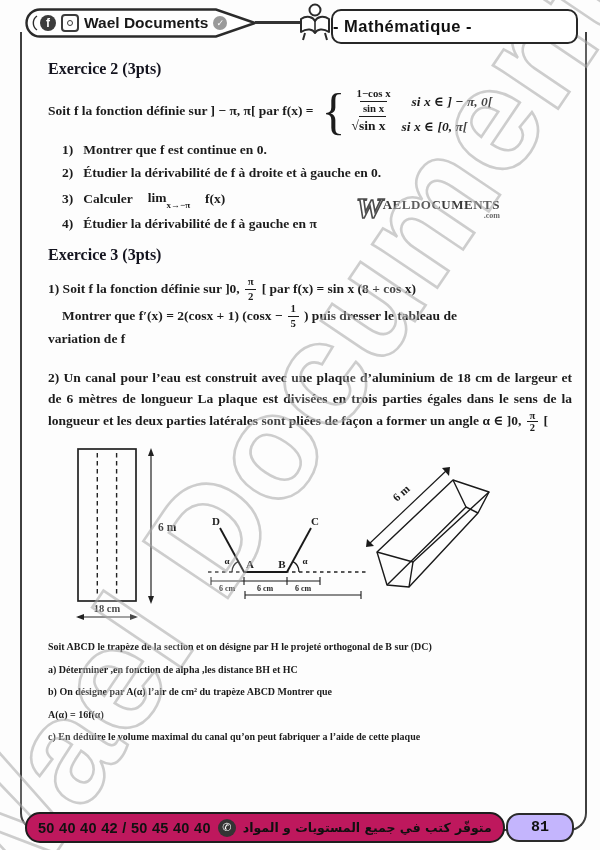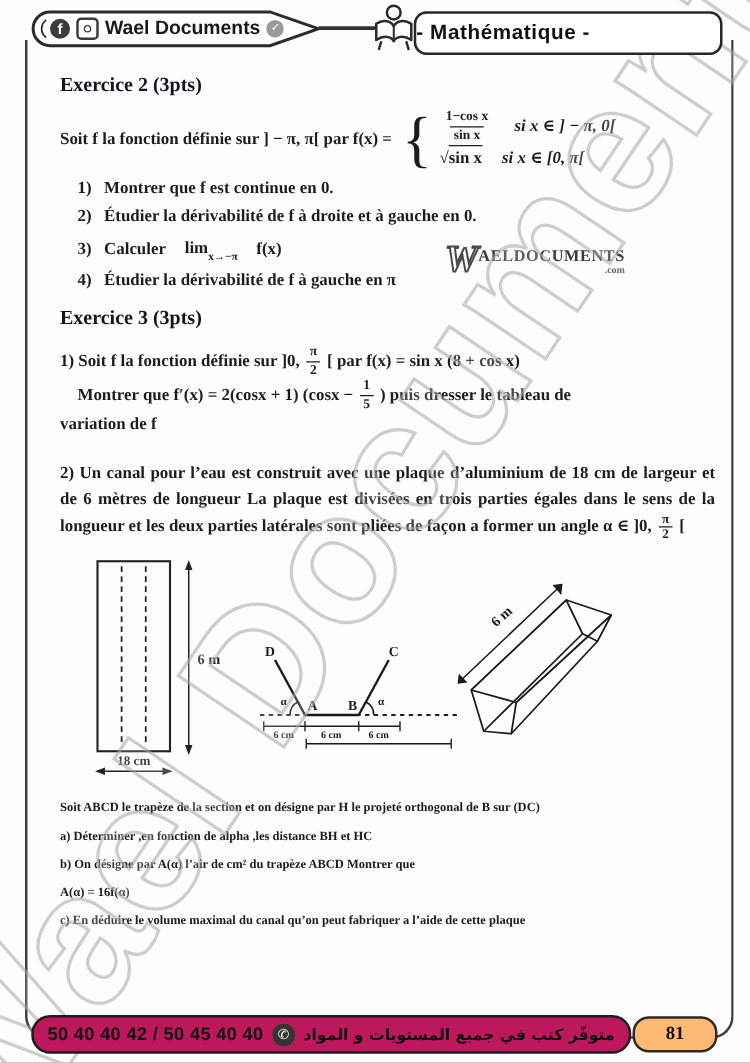--- a/index.html
+++ b/index.html
@@ -80,23 +80,23 @@
   .bottom-text p{margin:0;line-height:22.5px;text-align:justify;}
 
   
   .footer{position:absolute;left:0;bottom:0;width:600px;height:46px;z-index:10;}
   .contact-pill{position:absolute;left:25px;bottom:7px;height:27px;background:#be185d;border:2.2px solid #1d1d1d;
                 border-radius:15px;display:flex;align-items:center;gap:7px;padding:0 11px;text-align:right;}
   .numbers{font-family:"Liberation Sans",sans-serif;font-weight:700;font-size:14.5px;letter-spacing:.3px;color:#111;}
   .phone{width:18px;height:18px;border-radius:50%;background:#343434;color:#fff;display:flex;align-items:center;
          justify-content:center;font-size:11px;font-family:"DejaVu Sans",sans-serif;}
   .tagline{font-family:"DejaVu Sans",sans-serif;font-weight:700;font-size:12.5px;color:#101010;direction:rtl;}
-  .page-no{position:absolute;right:26px;bottom:8px;width:64px;height:25px;background:#fdba74;border:2.2px solid #2a2a2a;
+  .page-no{position:absolute;right:26px;bottom:8px;width:64px;height:25px;background:#c4b5fd;border:2.2px solid #2a2a2a;
            border-radius:13px;display:flex;align-items:center;justify-content:center;
-           font-family:Liberation Serif, serif;font-weight:700;font-size:15px;color:#111;}
+           font-family:Liberation Mono, monospace;font-weight:700;font-size:15px;color:#111;}
 </style>
 </head>
 <body>
 
 <div class="page">
 
   <div class="frame"></div>
 
   <div class="watermark">Wael Documents</div>
 

